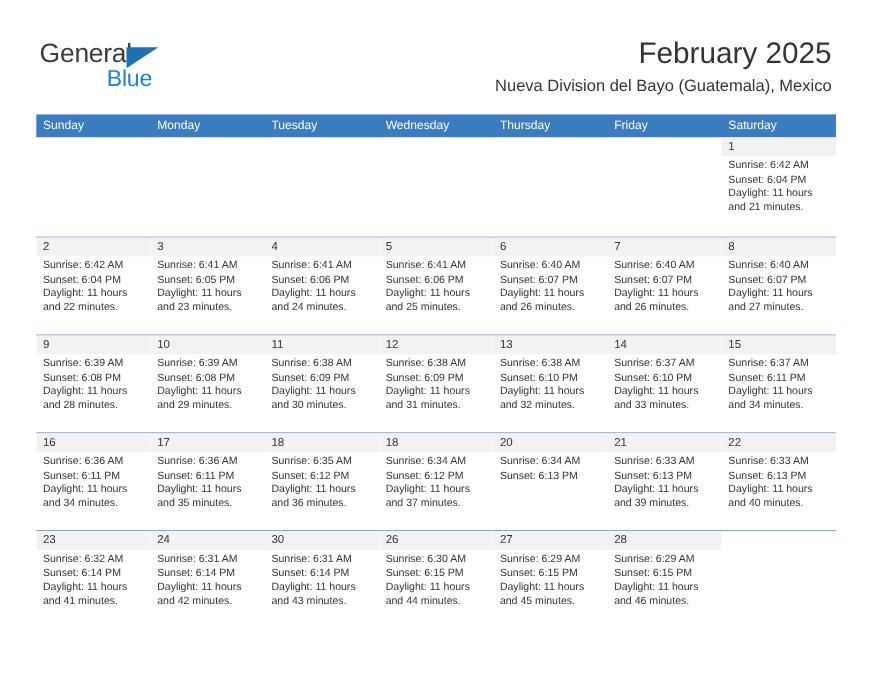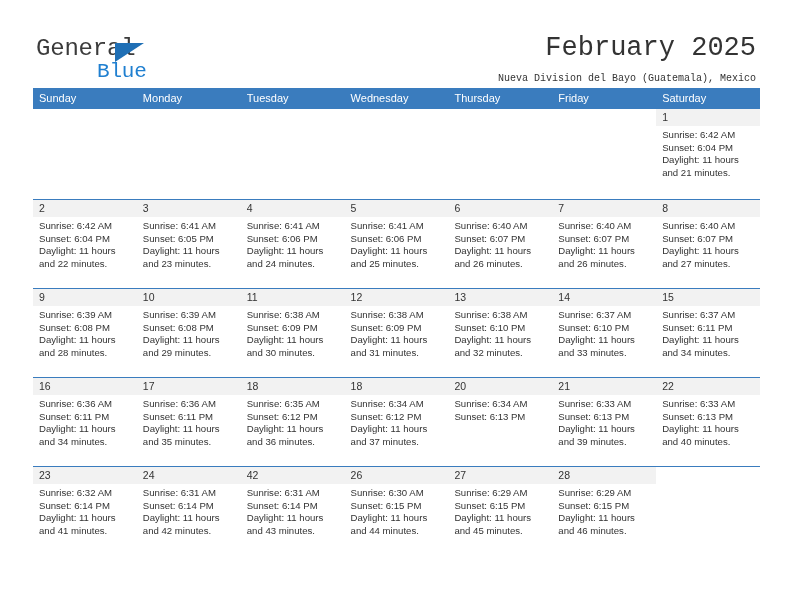--- a/index.html
+++ b/index.html
@@ -22,21 +22,20 @@
     box-sizing: border-box;
   }
 
   
   .header {
     position: absolute;
     left: 0;
     top: 0;
     width: 792px;
     height: 104px;
-    font-family: Liberation Mono, monospace;
   }
 
   .brand {
     position: absolute;
     left: 36px;
     top: 36px;
     width: 230px;
     height: 56px;
   }
   .brand-general {
@@ -77,32 +76,32 @@
   }
   .month-title {
     font-size: 27px;
     line-height: 32px;
     color: #333333;
     font-weight: 400;
     white-space: nowrap;
   }
   .location-title {
     margin-top: 7px;
-    font-size: 10px;
+    font-size: 15px;
     line-height: 16px;
     color: #333333;
     font-weight: 400;
     white-space: nowrap;
   }
 
   
   .calendar {
     position: absolute;
     left: 33px;
-    top: 88px;
+    top: 104px;
     width: 727px;
   }
 
   .weekday-row {
     display: flex;
     background: #3a7cbe;
     height: 21px;
   }
   .weekday-cell {
     flex: 1 1 0;
@@ -460,21 +459,21 @@
           <div class="daynum">24</div>
         </div>
         <div class="day-body">
           <div class="day-line">Sunrise: 6:31 AM</div>
           <div class="day-line">Sunset: 6:14 PM</div>
           <div class="day-line wrap">Daylight: 11 hours and 42 minutes.</div>
         </div>
       </div>
       <div class="day-cell filled">
         <div class="daynum-band">
-          <div class="daynum">42</div>
+          <div class="daynum">30</div>
         </div>
         <div class="day-body">
           <div class="day-line">Sunrise: 6:31 AM</div>
           <div class="day-line">Sunset: 6:14 PM</div>
           <div class="day-line wrap">Daylight: 11 hours and 43 minutes.</div>
         </div>
       </div>
       <div class="day-cell filled">
         <div class="daynum-band">
           <div class="daynum">26</div>

